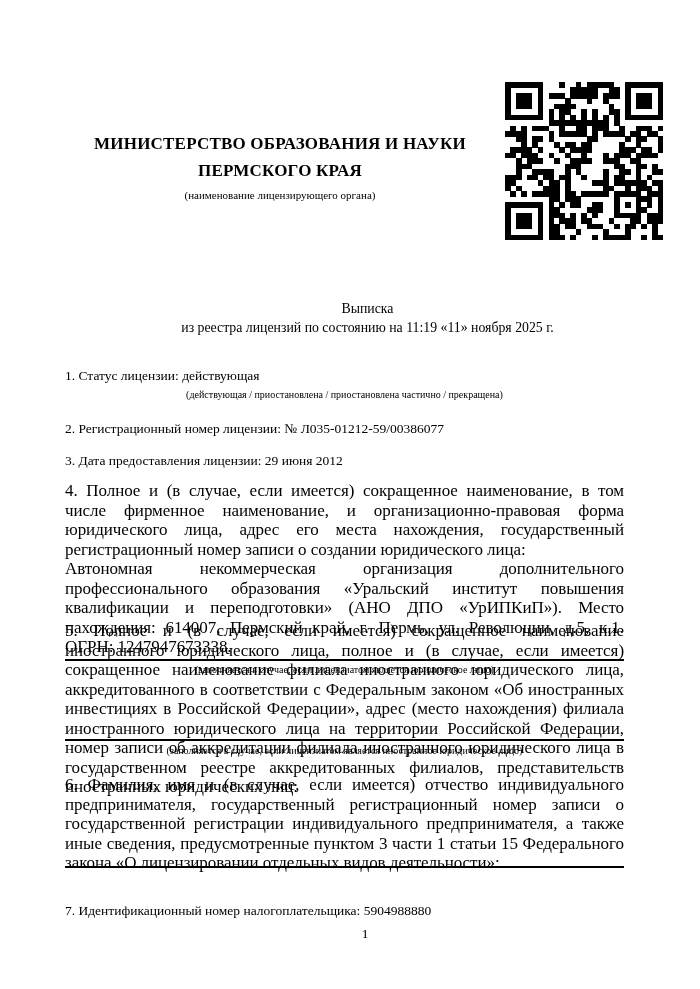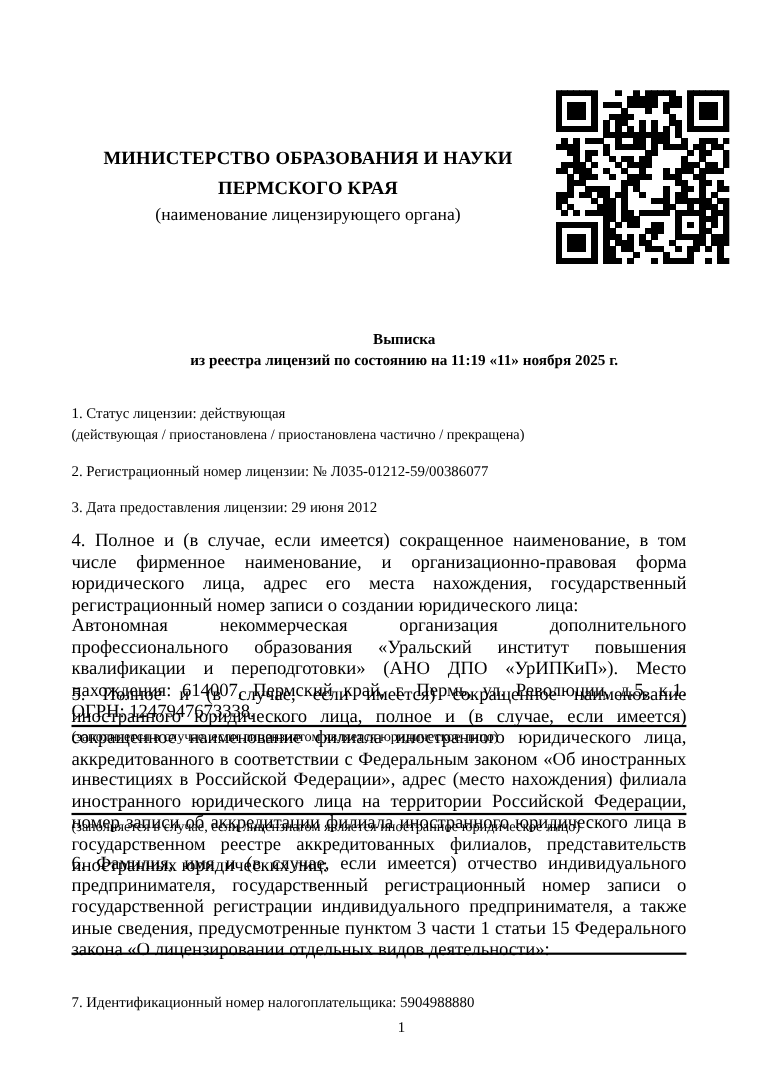--- a/index.html
+++ b/index.html
@@ -15,32 +15,32 @@
   .qr-box {
     position:absolute; left:505px; top:82px;
     width:158px; height:158px;
   }
   .qr-box svg { width:158px; height:158px; display:block; shape-rendering:crispEdges; }
   .ministry {
     position:absolute; left:65px; top:130px;
     width:430px; text-align:center;
   }
   .ministry-line { font-size:17px; font-weight:700; line-height:27px; letter-spacing:0.2px; }
-  .ministry-caption { font-size:16px; line-height:13px; margin-top:5px; font-weight:400; }
+  .ministry-caption { font-size:11px; line-height:13px; margin-top:5px; font-weight:400; }
   .doc-title {
     position:absolute; left:65px; right:62px; top:299px;
     text-align:center; padding-left:32px;
   }
-  .title-line { font-size:13.8px; line-height:19px;font-weight:bold; }
+  .title-line { font-size:13.8px; line-height:19px; }
   .sec {
     position:absolute; left:65px; right:76px;
   }
   .plain { font-size:13.5px; line-height:19.5px; text-align:left; }
   .para { font-size:17px; line-height:19.5px; text-align:justify; letter-spacing:-0.05px; }
-  .note { font-size:13px; line-height:13px; text-align:left;font-family:Liberation Serif, serif; }
+  .note { font-size:10px; line-height:13px; text-align:center;font-family:Liberation Serif, serif; }
   .rule { border-top:2px solid #000000; height:0; width:100%; }
   .s1 { top:366px; }
   .s1 .note { margin-top:2px; }
   .s2 { top:419px;font-family:Liberation Serif, serif; }
   .s3 { top:451px; }
   .s4 { top:481px; }
   .s4 .rule { margin-top:2px; }
   .s4 .note { margin-top:2px; }
   .s5 { top:621px; height:136px; }
   .s5 .rule, .s6 .rule { position:absolute; left:0; right:0; bottom:16px; }

